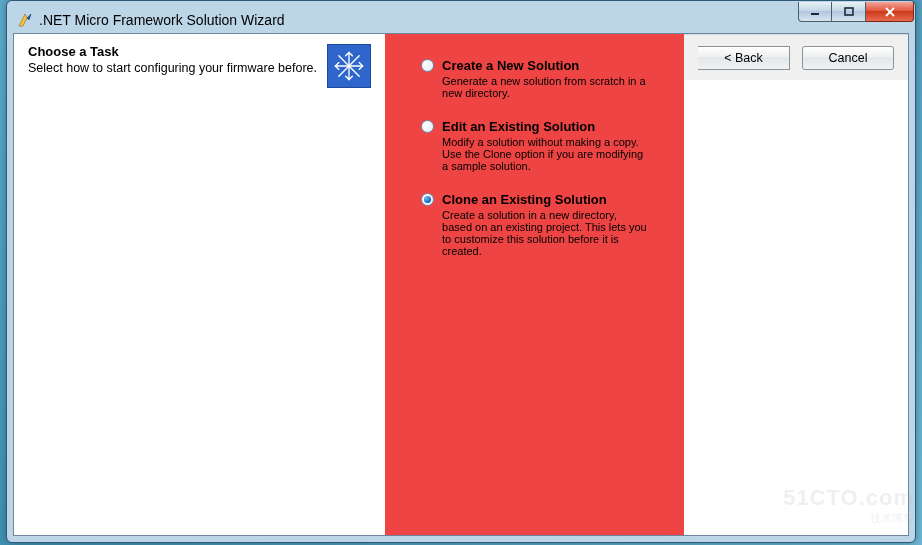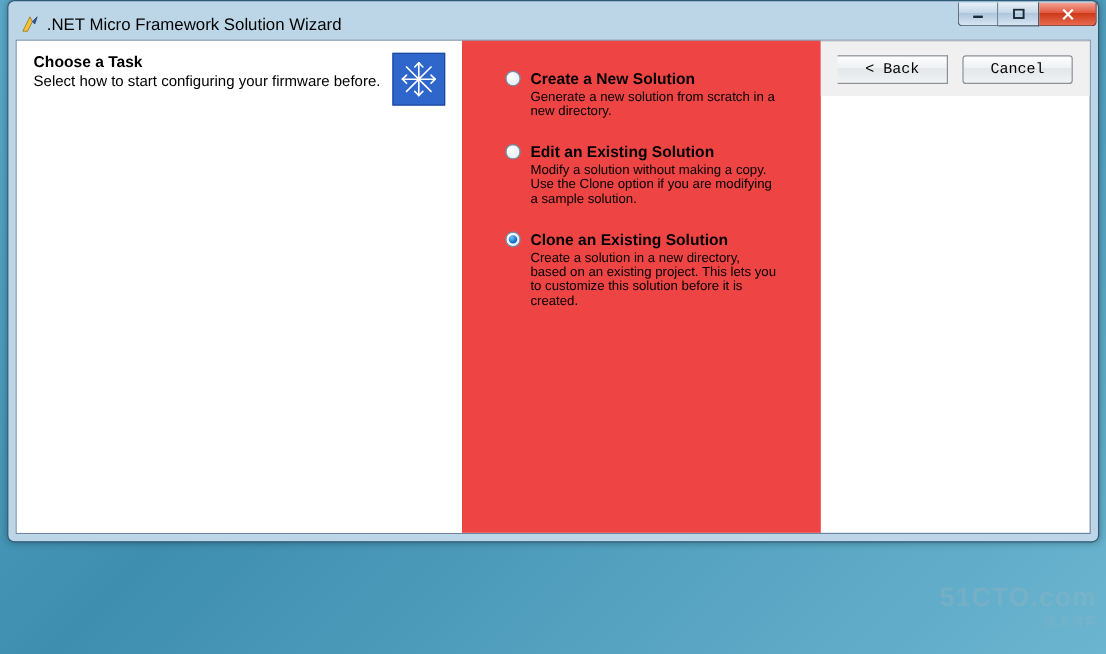--- a/index.html
+++ b/index.html
@@ -9,21 +9,21 @@
     background: linear-gradient(135deg,#5aa8c8 0%, #3e8eb0 40%, #6bb5d0 100%);
     font-family: "Segoe UI", Tahoma, Arial, sans-serif;
     font-size:12.5px;
     color:#000;
     position:relative;
     overflow:hidden;
   }
   .window {
     position:absolute;
     left:6px; top:0px;
-    width:910px; height:452px;
+    width:910px; height:543px;
     background:#bcd6e7;
     border:1px solid #2f5a77;
     border-radius:6px;
     box-shadow:0 0 6px rgba(0,0,0,.3);
     padding:6px;
     display:flex; flex-direction:column;
   }
   
   .titlebar {
     height:26px;
@@ -129,21 +129,20 @@
   }
   .btn {
     min-width:92px; height:24px;
     padding:0 12px;
     background:linear-gradient(#fefefe,#eef0f2 45%,#e3e7ea 46%,#f0f2f4);
     border:1px solid #8a9299;
     border-radius:3px;
     font-size:12.5px;
     display:flex; align-items:center; justify-content:center;
     cursor:default;
-    font-family:Liberation Mono, monospace;
   }
   .btn-pair { display:flex; gap:0; }
   .btn-pair .btn:first-child { border-top-right-radius:0; border-bottom-right-radius:0; }
   .btn-pair .btn:last-child { border-top-left-radius:0; border-bottom-left-radius:0; border-left:none; }
   .watermark {
     position:absolute; right:8px; bottom:19px;
     font-size:22px; font-weight:bold;
     color:rgba(180,180,180,.22);
     letter-spacing:1px;
     pointer-events:none;

